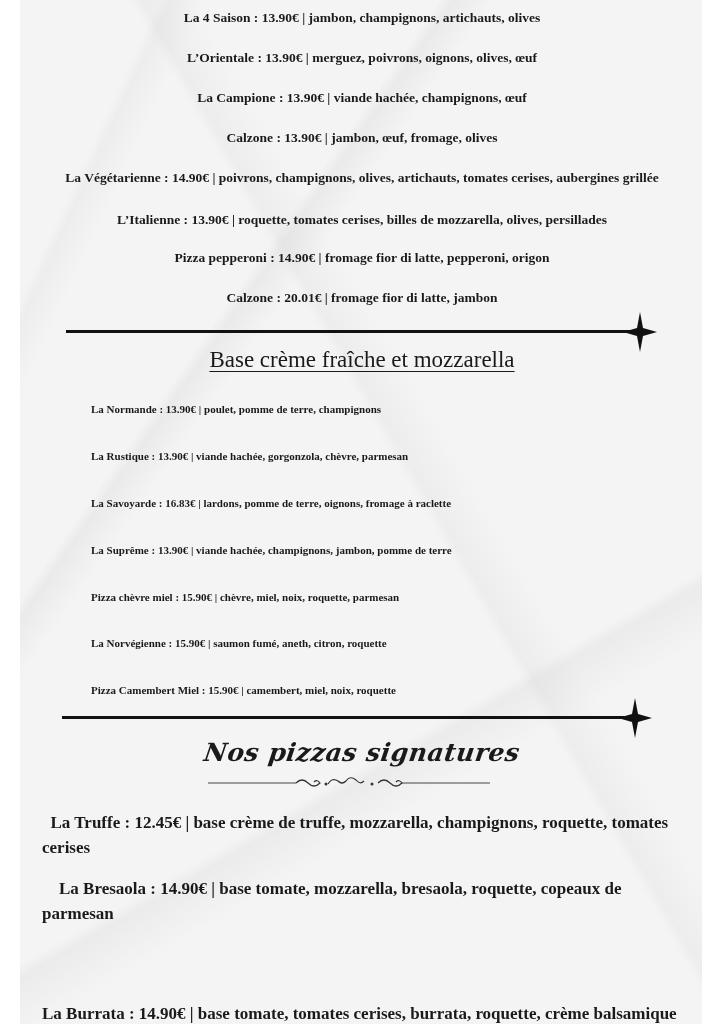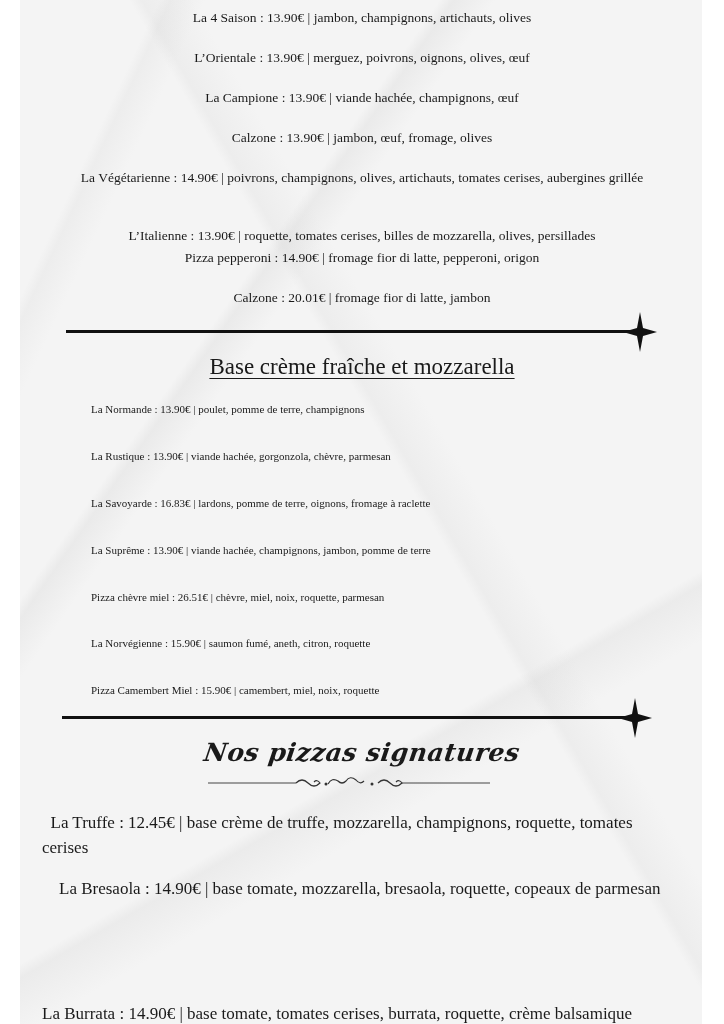--- a/index.html
+++ b/index.html
@@ -12,42 +12,41 @@
     .page {
       position: absolute; left: 20px; top: 0; width: 682px; height: 1024px;
       background:
         linear-gradient(125deg, rgba(0,0,0,0) 0%, rgba(0,0,0,0) 30%, rgba(190,190,190,0.18) 31%, rgba(0,0,0,0) 34%, rgba(0,0,0,0) 100%),
         linear-gradient(60deg, rgba(0,0,0,0) 0%, rgba(0,0,0,0) 55%, rgba(200,200,200,0.16) 56%, rgba(0,0,0,0) 60%, rgba(0,0,0,0) 100%),
         linear-gradient(150deg, rgba(0,0,0,0) 0%, rgba(0,0,0,0) 68%, rgba(185,185,185,0.15) 69%, rgba(0,0,0,0) 73%, rgba(0,0,0,0) 100%),
         linear-gradient(115deg, rgba(0,0,0,0) 0%, rgba(0,0,0,0) 12%, rgba(195,195,195,0.14) 13%, rgba(0,0,0,0) 16%, rgba(0,0,0,0) 100%),
         #f4f4f4;
     }
     .line {
-      position: absolute; white-space: nowrap;
+      position: absolute; white-space: nowrap; font-weight: bold;
     }
     .top-line {
       left: 0; width: 724px; text-align: center; font-size: 13.5px;
     }
     .mid-line {
       left: 91px; font-size: 11px;
     }
     .sig-line {
       left: 42px; font-size: 17px; line-height: 25px; white-space: normal; width: 640px;
     }
     .divider {
       position: absolute; height: 3px; background: #111;
     }
     .star {
       position: absolute; width: 34px; height: 40px;
     }
     .section-title {
       position: absolute; left: 0; width: 724px; text-align: center;
       font-size: 23px; text-decoration: underline; text-underline-offset: 4px;
       text-decoration-thickness: 1px;
-      margin-top: 7px;
     }
     .script-title {
       position: absolute; left: 0; width: 724px; text-align: center;
       font-family: "DejaVu Serif", serif; font-style: italic; font-weight: bold;
       font-size: 25px; letter-spacing: 0.5px;
       transform: skewX(-8deg);
     }
     .flourish {
       position: absolute; left: 208px; top: 776px; width: 282px; height: 14px;
     }
@@ -56,37 +55,37 @@
 <body>
 
 <div class="page"></div>
 
 <div>
   <div class="line top-line" style="top:10px">La 4 Saison : 13.90€ | jambon, champignons, artichauts, olives</div>
   <div class="line top-line" style="top:50px">L’Orientale : 13.90€ | merguez, poivrons, oignons, olives, œuf</div>
   <div class="line top-line" style="top:90px">La Campione : 13.90€ | viande hachée, champignons, œuf</div>
   <div class="line top-line" style="top:130px">Calzone : 13.90€ | jambon, œuf, fromage, olives</div>
   <div class="line top-line" style="top:170px">La Végétarienne : 14.90€ | poivrons, champignons, olives, artichauts, tomates cerises, aubergines grillée</div>
-  <div class="line top-line" style="top:228px">L’Italienne : 13.90€ | roquette, tomates cerises, billes de mozzarella, olives, persillades</div>
+  <div class="line top-line" style="top:212px">L’Italienne : 13.90€ | roquette, tomates cerises, billes de mozzarella, olives, persillades</div>
   <div class="line top-line" style="top:250px">Pizza pepperoni : 14.90€ | fromage fior di latte, pepperoni, origon</div>
   <div class="line top-line" style="top:290px">Calzone : 20.01€ | fromage fior di latte, jambon</div>
 </div>
 
 <div class="divider" style="left:66px; top:330px; width:576px;"></div>
 <svg class="star" style="left:623px; top:312px;" viewBox="0 0 34 40">
   <path d="M17 0 L20 16 L34 20 L20 24 L17 40 L14 24 L0 20 L14 16 Z" fill="#111"></path>
 </svg>
 
 <div class="section-title" style="top:347px;">Base crème fraîche et mozzarella</div>
 <div>
   <div class="line mid-line" style="top:403px"> La Normande : 13.90€ | poulet, pomme de terre, champignons</div>
   <div class="line mid-line" style="top:450px">La Rustique : 13.90€ | viande hachée, gorgonzola, chèvre, parmesan</div>
   <div class="line mid-line" style="top:497px">La Savoyarde : 16.83€ | lardons, pomme de terre, oignons, fromage à raclette</div>
   <div class="line mid-line" style="top:544px">La Suprême : 13.90€ | viande hachée, champignons, jambon, pomme de terre</div>
-  <div class="line mid-line" style="top:591px">Pizza chèvre miel : 26.51€ | chèvre, miel, noix, roquette, parmesan</div>
+  <div class="line mid-line" style="top:591px">Pizza chèvre miel : 15.90€ | chèvre, miel, noix, roquette, parmesan</div>
   <div class="line mid-line" style="top:637px">La Norvégienne : 15.90€ | saumon fumé, aneth, citron, roquette</div>
   <div class="line mid-line" style="top:684px">Pizza Camembert Miel : 15.90€ | camembert, miel, noix, roquette</div>
 </div>
 
 <div class="divider" style="left:62px; top:716px; width:572px;"></div>
 <svg class="star" style="left:618px; top:698px;" viewBox="0 0 34 40">
   <path d="M17 0 L20 16 L34 20 L20 24 L17 40 L14 24 L0 20 L14 16 Z" fill="#111"></path>
 </svg>
 
 <div class="script-title" style="top:738px;">Nos pizzas signatures</div>

